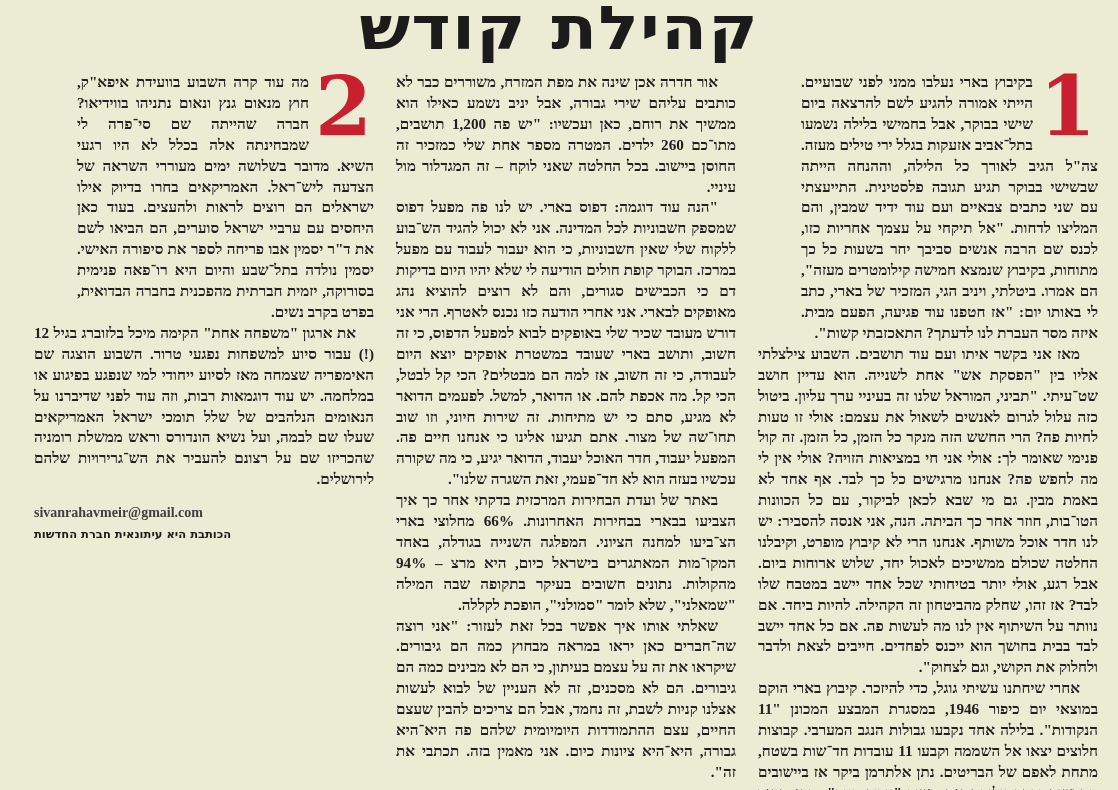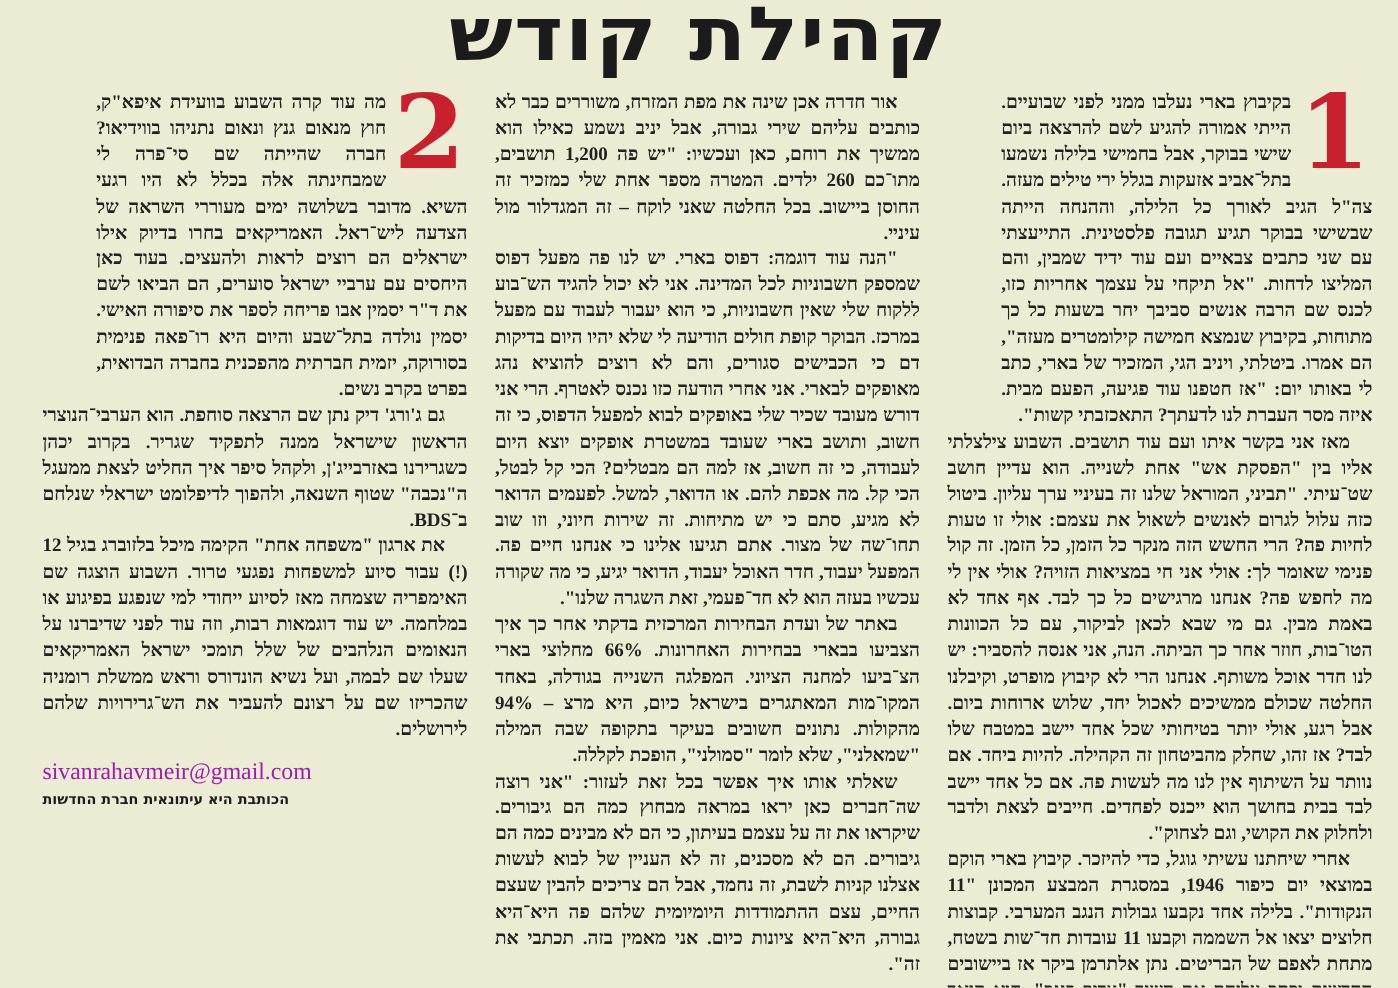--- a/index.html
+++ b/index.html
@@ -79,24 +79,24 @@
       margin-right: 4px;
       vertical-align: 1px;
     }
     .signoff {
       margin-top: 12px;
       direction: ltr;
       text-align: left;
     }
     .email {
       font-family: "Liberation Serif", "DejaVu Serif", serif;
-      font-weight: 400;
-      font-size: 19px;
+      font-weight: 700;
+      font-size: 14px;
       line-height: 22px;
-      color: #a21caf;
+      color: #404040;
     }
     .credit {
       direction: rtl;
       text-align: left;
       font-family: "DejaVu Sans", "Liberation Sans", sans-serif;
       font-weight: 700;
       font-size: 11.5px;
       line-height: 16px;
       color: #1d1d1b;
       margin-top: 2px;
@@ -119,21 +119,20 @@
   <div class="col">
     <p>אור חדרה אכן שינה את מפת המזרח, משוררים כבר לא כותבים עליהם שירי גבורה, אבל יניב נשמע כאילו הוא ממשיך את רוחם, כאן ועכשיו: "יש פה 1,200 תושבים, מתו־כם 260 ילדים. המטרה מספר אחת שלי כמזכיר זה החוסן ביישוב. בכל החלטה שאני לוקח – זה המגדלור מול עיניי.</p>
     <p>"הנה עוד דוגמה: דפוס בארי. יש לנו פה מפעל דפוס שמספק חשבוניות לכל המדינה. אני לא יכול להגיד הש־בוע ללקוח שלי שאין חשבוניות, כי הוא יעבור לעבוד עם מפעל במרכז. הבוקר קופת חולים הודיעה לי שלא יהיו היום בדיקות דם כי הכבישים סגורים, והם לא רוצים להוציא נהג מאופקים לבארי. אני אחרי הודעה כזו נכנס לאטרף. הרי אני דורש מעובד שכיר שלי באופקים לבוא למפעל הדפוס, כי זה חשוב, ותושב בארי שעובד במשטרת אופקים יוצא היום לעבודה, כי זה חשוב, אז למה הם מבטלים? הכי קל לבטל, הכי קל. מה אכפת להם. או הדואר, למשל. לפעמים הדואר לא מגיע, סתם כי יש מתיחות. זה שירות חיוני, וזו שוב תחו־שה של מצור. אתם תגיעו אלינו כי אנחנו חיים פה. המפעל יעבוד, חדר האוכל יעבוד, הדואר יגיע, כי מה שקורה עכשיו בעזה הוא לא חד־פעמי, זאת השגרה שלנו".</p>
     <p>באתר של ועדת הבחירות המרכזית בדקתי אחר כך איך הצביעו בבארי בבחירות האחרונות. 66% מחלוצי בארי הצ־ביעו למחנה הציוני. המפלגה השנייה בגודלה, באחד המקו־מות המאתגרים בישראל כיום, היא מרצ – 94% מהקולות. נתונים חשובים בעיקר בתקופה שבה המילה "שמאלני", שלא לומר "סמולני", הופכת לקללה.</p>
     <p>שאלתי אותו איך אפשר בכל זאת לעזור: "אני רוצה שה־חברים כאן יראו במראה מבחוץ כמה הם גיבורים. שיקראו את זה על עצמם בעיתון, כי הם לא מבינים כמה הם גיבורים. הם לא מסכנים, זה לא העניין של לבוא לעשות אצלנו קניות לשבת, זה נחמד, אבל הם צריכים להבין שעצם החיים, עצם ההתמודדות היומיומית שלהם פה היא־היא גבורה, היא־היא ציונות כיום. אני מאמין בזה. תכתבי את זה".</p>
   </div>
 
   <div class="col">
     <span class="dropcap">2</span>
     <p class="first">מה עוד קרה השבוע בוועידת איפא"ק, חוץ מנאום גנץ ונאום נתניהו בווידיאו? חברה שהייתה שם סי־פרה לי שמבחינתה אלה בכלל לא היו רגעי השיא. מדובר בשלושה ימים מעוררי השראה של הצדעה ליש־ראל. האמריקאים בחרו בדיוק אילו ישראלים הם רוצים לראות ולהעצים. בעוד כאן היחסים עם ערביי ישראל סוערים, הם הביאו לשם את ד"ר יסמין אבו פריחה לספר את סיפורה האישי. יסמין נולדה בתל־שבע והיום היא רו־פאה פנימית בסורוקה, יזמית חברתית מהפכנית בחברה הבדואית, בפרט בקרב נשים.</p>
-    <p>גם ג'ורג' דיק נתן שם הרצאה סוחפת. הוא הערבי־הנוצרי הראשון שישראל ממנה לתפקיד שגריר. בקרוב יכהן כשגרירנו באזרבייג'ן, ולקהל סיפר איך החליט לצאת ממעגל ה"נכבה" שטוף השנאה, ולהפוך לדיפלומט ישראלי שנלחם ב־BDS.</p>
     <p>את ארגון "משפחה אחת" הקימה מיכל בלזוברג בגיל 12 (!) עבור סיוע למשפחות נפגעי טרור. השבוע הוצגה שם האימפריה שצמחה מאז לסיוע ייחודי למי שנפגע בפיגוע או במלחמה. יש עוד דוגמאות רבות, וזה עוד לפני שדיברנו על הנאומים הנלהבים של שלל תומכי ישראל האמריקאים שעלו שם לבמה, ועל נשיא הונדורס וראש ממשלת רומניה שהכריזו שם על רצונם להעביר את הש־גרירויות שלהם לירושלים.</p>
     <div class="signoff">
       <div class="email">sivanrahavmeir@gmail.com</div>
       <div class="credit">הכותבת היא עיתונאית חברת החדשות</div>
     </div>
   </div>
 
 </div>
 
 </body></html>

